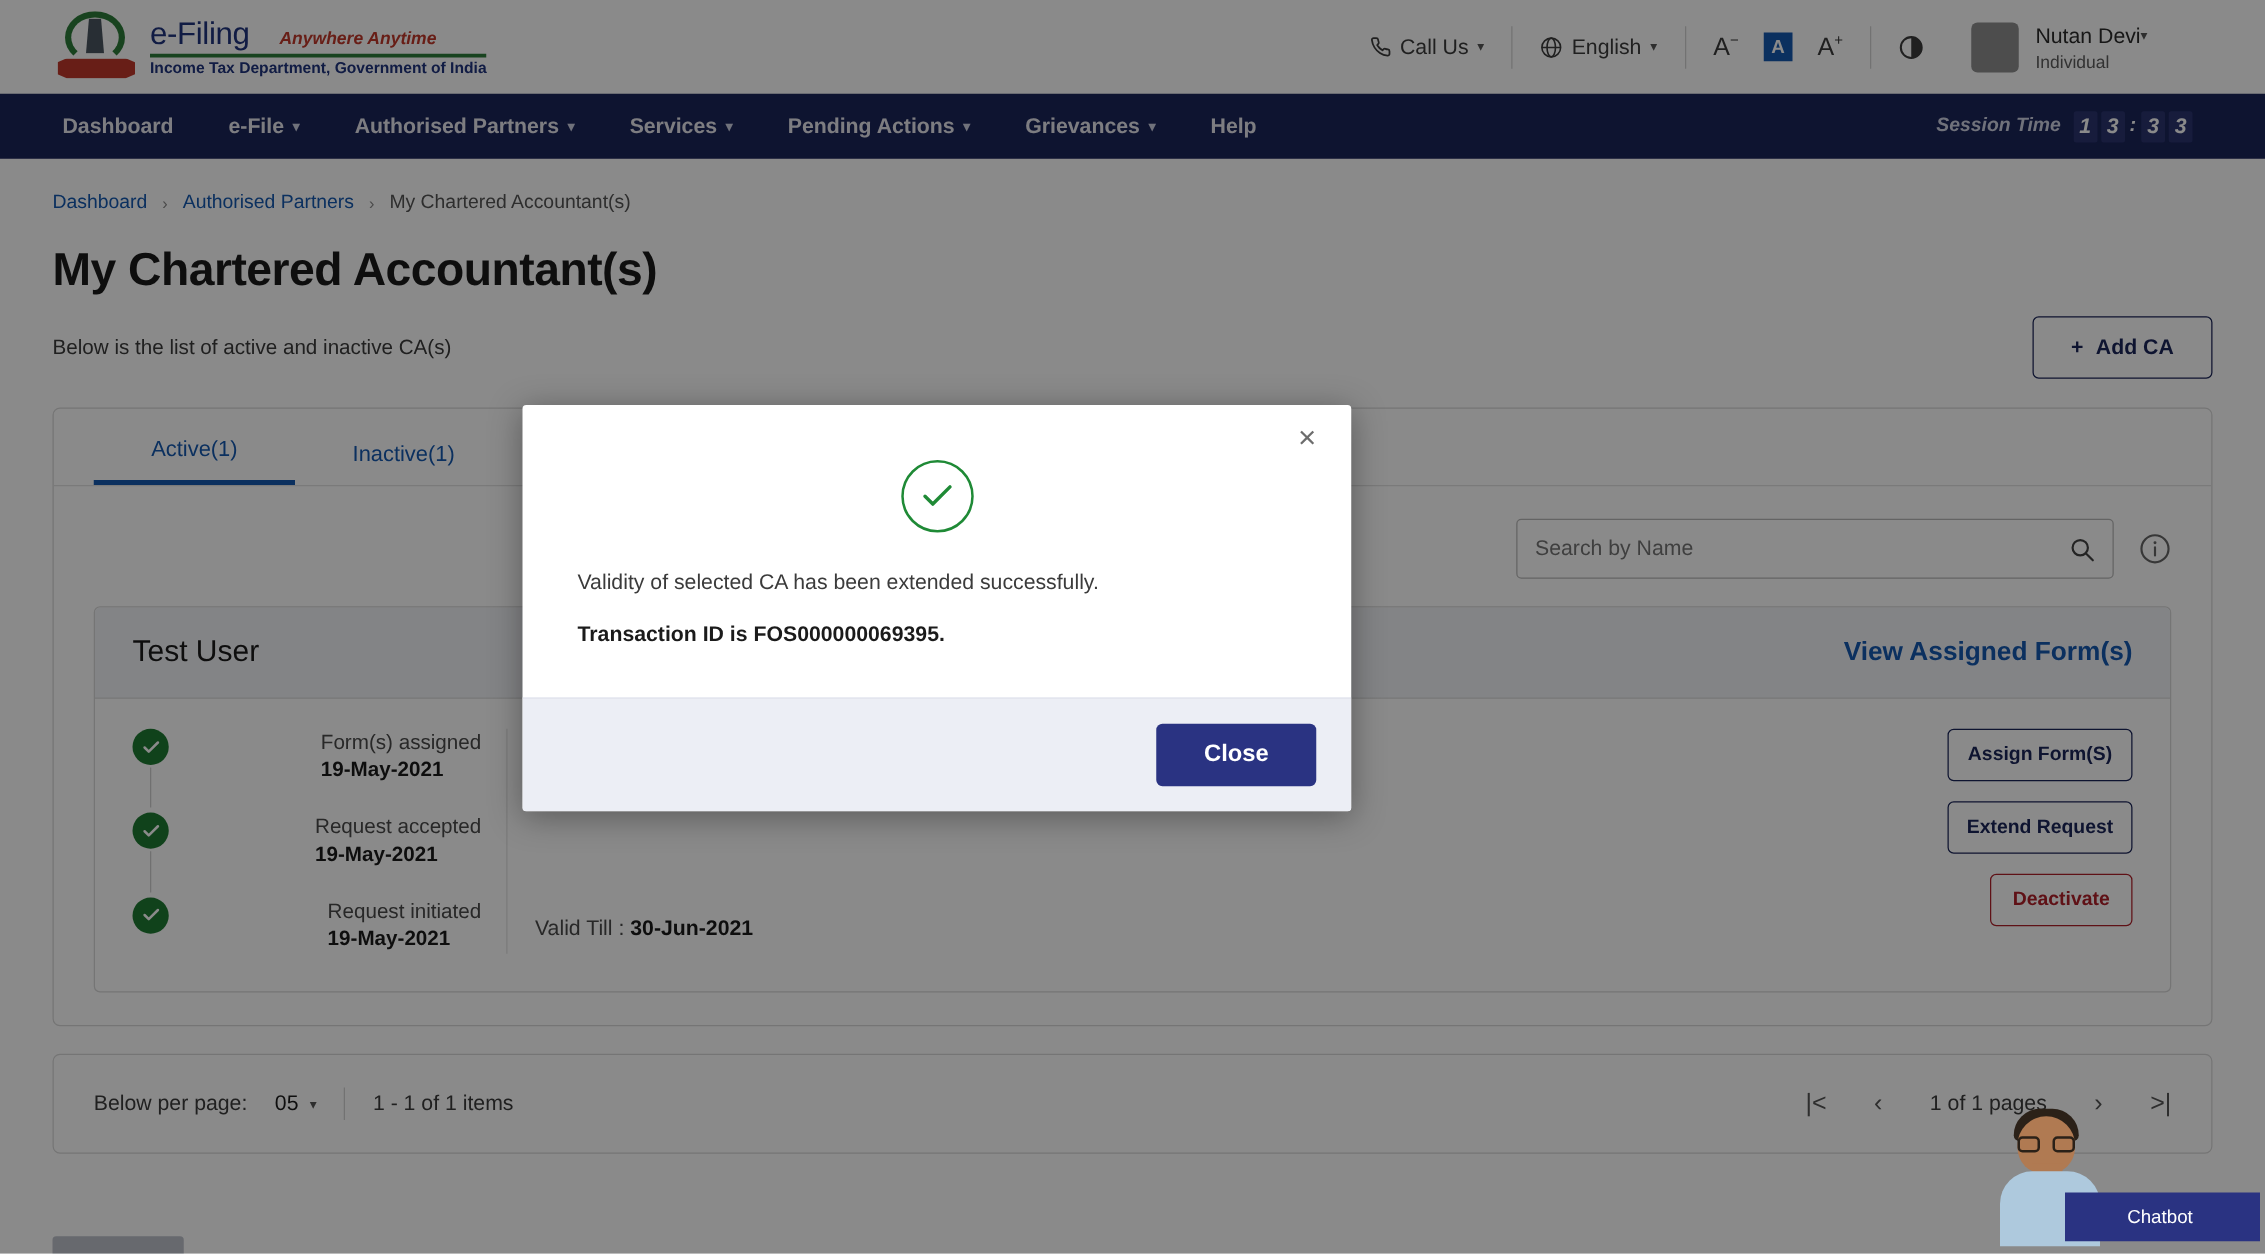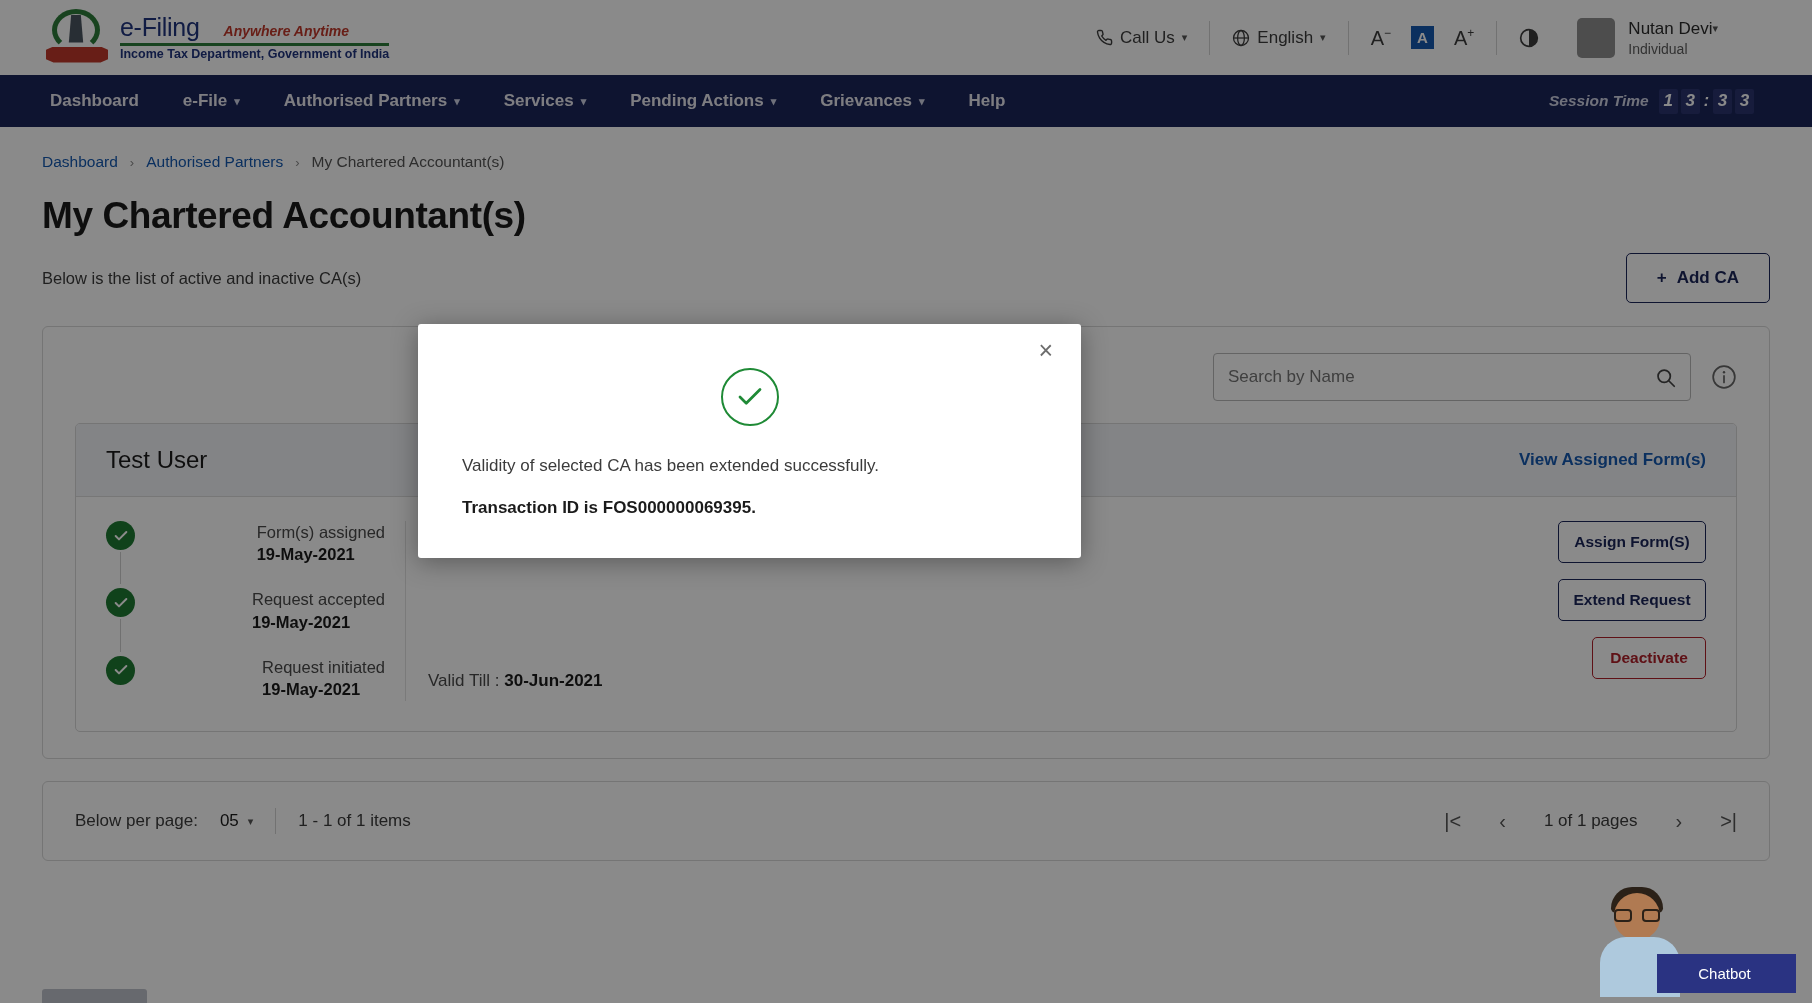--- a/index.html
+++ b/index.html
@@ -152,21 +152,21 @@
 
   .ca-card {
     margin:22px 32px 0 32px; border:1px solid #d8d8d8; border-radius:5px;
     overflow:hidden;
   }
   .ca-head {
     background:#f3f4f8; display:flex; align-items:center;
     padding:22px 30px; border-bottom:1px solid #dddddd;
   }
   .ca-name { font-size:24px; color:#1b1b1b; }
-  .ca-link { margin-left:auto; color:#1559b0; font-size:17px; font-weight:700;}
+  .ca-link { margin-left:auto; color:#1559b0; font-size:21px; font-weight:700;}
   .ca-body { display:flex; padding:24px 30px 30px 30px; }
   .timeline { width:300px; border-right:1px solid #e2e2e2; padding-right:20px;}
   .tl-item { display:flex; gap:16px; position:relative; padding-bottom:22px;justify-content:space-between;}
   .tl-item:last-child { padding-bottom:0; }
   .tl-item:not(:last-child)::after {
     content:""; position:absolute; left:14px; top:31px; bottom:4px;
     width:1px; background:#cfcfcf;
   }
   .tl-dot {
     width:29px; height:29px; border-radius:50%; background:#1f7a33;
@@ -262,23 +262,23 @@
   .bot-glass i.r { right:0; }
   .bot-body {
     position:absolute; left:0; top:50px; width:80px; height:60px;
     background:#aec9dd; border-radius:26px 26px 0 0;
   }
   .bot-neck {
     position:absolute; left:26px; top:44px; width:24px; height:16px;
     background:#b07a52;
   }
   .bot-label {
-    position:absolute; right:16px; bottom:10px;
+    position:absolute; right:4px; bottom:10px;
     background:#2a3382; color:#fff; font-size:15px;
-    padding:11px 22px 11px 18px; width:139px; text-align:center;
+    padding:11px 22px 11px 18px; width:156px; text-align:center;
   }
 </style>
 </head>
 <body>
 
 <div id="page">
 
   <div class="topbar">
     <div class="logo-wrap">
       <div class="emblem">
@@ -401,20 +401,24 @@
     <div class="subtitle-row">
       <div class="subtitle">Below is the list of active and inactive CA(s)</div>
       <button class="btn-addca">
         <span>+</span>
         <span>Add CA</span>
       </button>
     </div>
 
     <div class="panel">
 
+      <div class="tabs">
+        <div class="tab active">Active(1)</div>
+        <div class="tab inactive">Inactive(1)</div>
+      </div>
 
       <div class="search-row">
         <div class="search-box">
           <input type="text" placeholder="Search by Name" style="">
           <span>
             <svg class="icon-svg" width="21" height="21" viewBox="0 0 24 24" fill="none" stroke="#444" stroke-width="2">
                 <circle cx="10.5" cy="10.5" r="7"></circle>
                 <line x1="16" y1="16" x2="22" y2="22" stroke-linecap="round"></line>
               </svg>
           </span>
@@ -512,20 +516,23 @@
       <div class="check-wrap">
         <div class="check-circle">
           <svg width="30" height="30" viewBox="0 0 24 24" fill="none" stroke="#1f8a36" stroke-width="2.2" stroke-linecap="round" stroke-linejoin="round">
               <polyline points="20 6 9 17 4 12"></polyline>
             </svg>
         </div>
       </div>
       <div class="modal-msg">Validity of selected CA has been extended successfully.</div>
       <div class="modal-txn">Transaction ID is FOS000000069395.</div>
     </div>
+    <div class="modal-footer">
+      <button class="btn-close">Close</button>
+    </div>
   </div>
 
   <div class="chatbot">
     <div class="bot-avatar">
       <div class="bot-hair"></div>
       <div class="bot-head"></div>
       <div class="bot-glass">
           <i class="l"></i>
           <i class="r"></i>
         </div>

